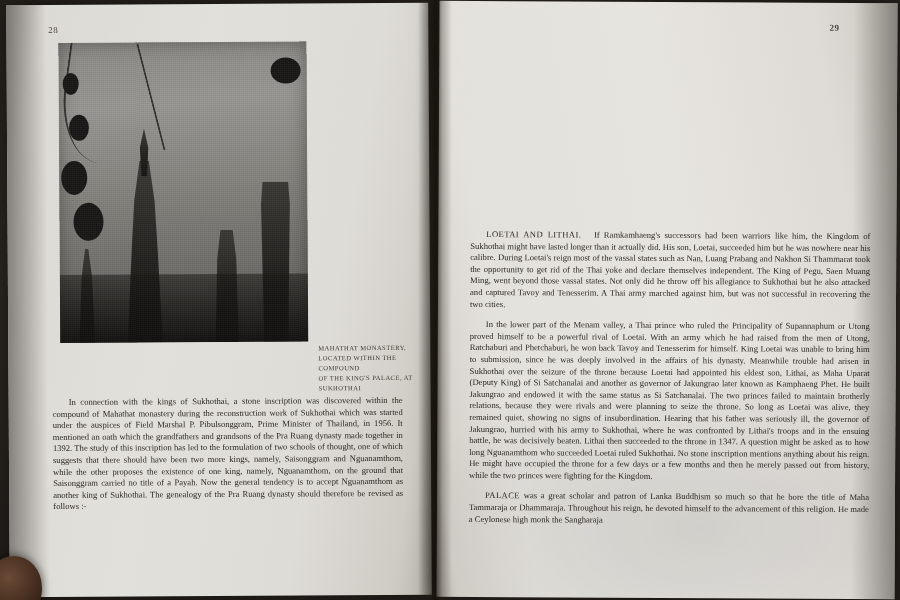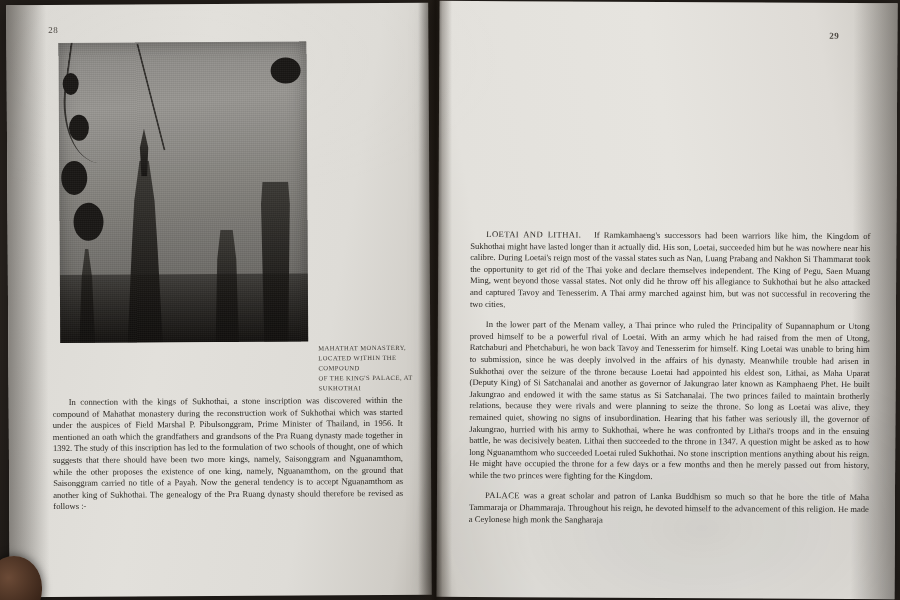--- a/index.html
+++ b/index.html
@@ -194,21 +194,21 @@
 
     <div class="body" style="left: 44px; top: 392px; width: 350px;">
       <p>In connection with the kings of Sukhothai, a stone inscription was discovered within the compound of Mahathat monastery during the reconstruction work of Sukhothai which was started under the auspices of Field Marshal P. Pibulsonggram, Prime Minister of Thailand, in 1956. It mentioned an oath which the grandfathers and grandsons of the Pra Ruang dynasty made together in 1392. The study of this inscription has led to the formulation of two schools of thought, one of which suggests that there should have been two more kings, namely, Saisonggram and Nguanamthom, while the other proposes the existence of one king, namely, Nguanamthom, on the ground that Saisonggram carried no title of a Payah. Now the general tendency is to accept Nguanamthom as another king of Sukhothai. The genealogy of the Pra Ruang dynasty should therefore be revised as follows :-</p>
     </div>
 
     <div class="curve" id="curve-l"></div>
   </div>
 
   <div class="sheet" id="right-page">
 
-    <div class="folio" style="right: 58px; top: 28px; font-weight: bold;">29</div>
+    <div class="folio" style="right: 58px; top: 20px; font-weight: bold;">29</div>
 
     <div class="body" style="left: 32px; top: 228px; width: 400px;">
 
       <p>
         <span style="letter-spacing:.4px;">LOETAI AND LITHAI.</span>&nbsp;&nbsp;&nbsp;<span>If Ramkamhaeng's successors had been warriors like him, the Kingdom of Sukhothai might have lasted longer than it actually did. His son, Loetai, succeeded him but he was nowhere near his calibre. During Loetai's reign most of the vassal states such as Nan, Luang Prabang and Nakhon Si Thammarat took the opportunity to get rid of the Thai yoke and declare themselves independent. The King of Pegu, Saen Muang Ming, went beyond those vassal states. Not only did he throw off his allegiance to Sukhothai but he also attacked and captured Tavoy and Tenesserim. A Thai army marched against him, but was not successful in recovering the two cities.</span>
       </p>
 
       <p>In the lower part of the Menam valley, a Thai prince who ruled the Principality of Supannaphum or Utong proved himself to be a powerful rival of Loetai. With an army which he had raised from the men of Utong, Ratchaburi and Phetchaburi, he won back Tavoy and Tenesserim for himself. King Loetai was unable to bring him to submission, since he was deeply involved in the affairs of his dynasty. Meanwhile trouble had arisen in Sukhothai over the seizure of the throne because Loetai had appointed his eldest son, Lithai, as Maha Uparat (Deputy King) of Si Satchanalai and another as governor of Jakungrao later known as Kamphaeng Phet. He built Jakungrao and endowed it with the same status as Si Satchanalai. The two princes failed to maintain brotherly relations, because they were rivals and were planning to seize the throne. So long as Loetai was alive, they remained quiet, showing no signs of insubordination. Hearing that his father was seriously ill, the governor of Jakungrao, hurried with his army to Sukhothai, where he was confronted by Lithai's troops and in the ensuing battle, he was decisively beaten. Lithai then succeeded to the throne in 1347. A question might be asked as to how long Nguanamthom who succeeded Loetai ruled Sukhothai. No stone inscription mentions anything about his reign. He might have occupied the throne for a few days or a few months and then he merely passed out from history, while the two princes were fighting for the Kingdom.</p>
 
       <p>

